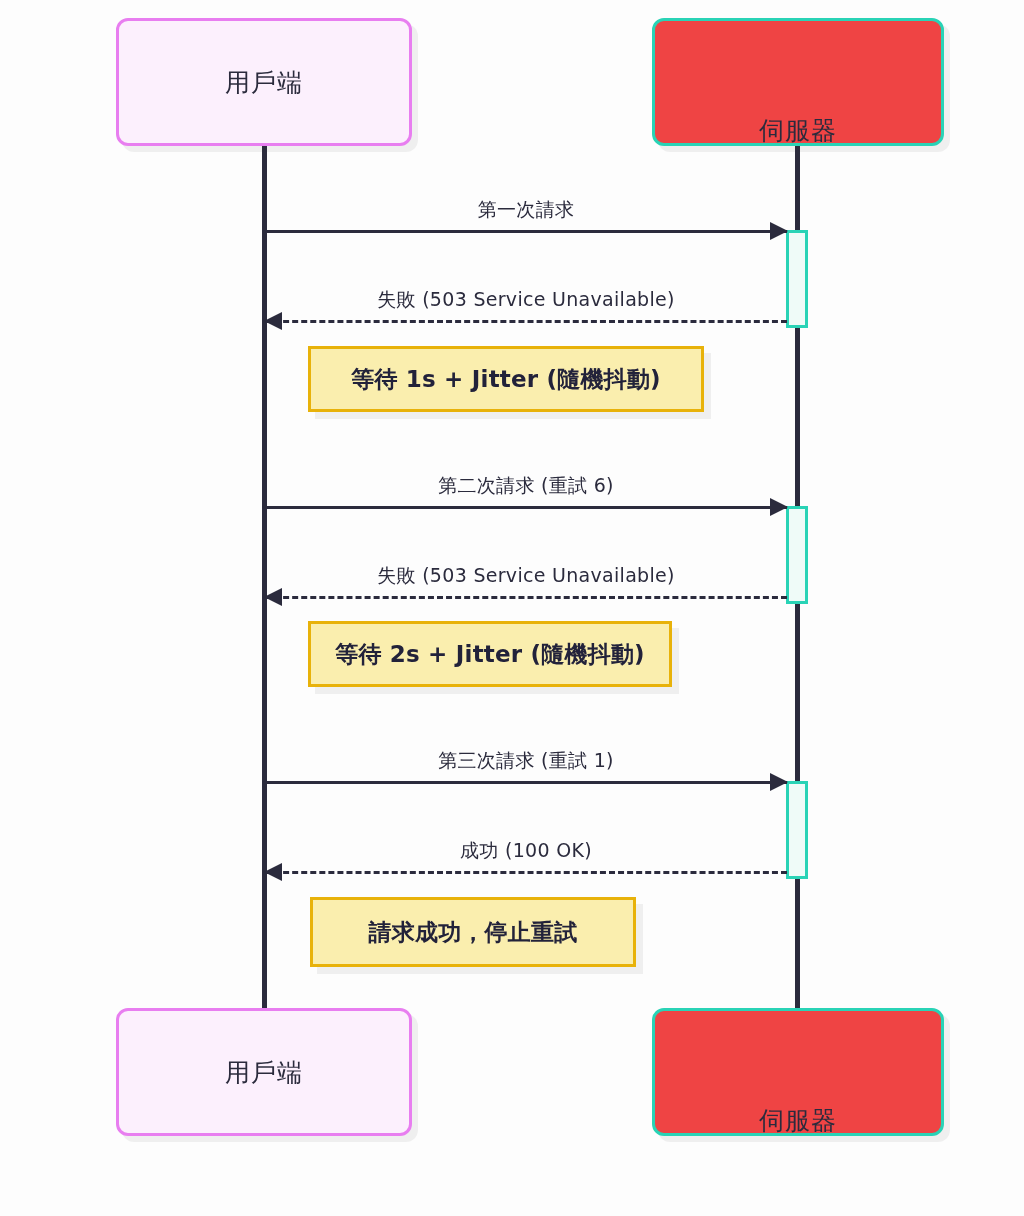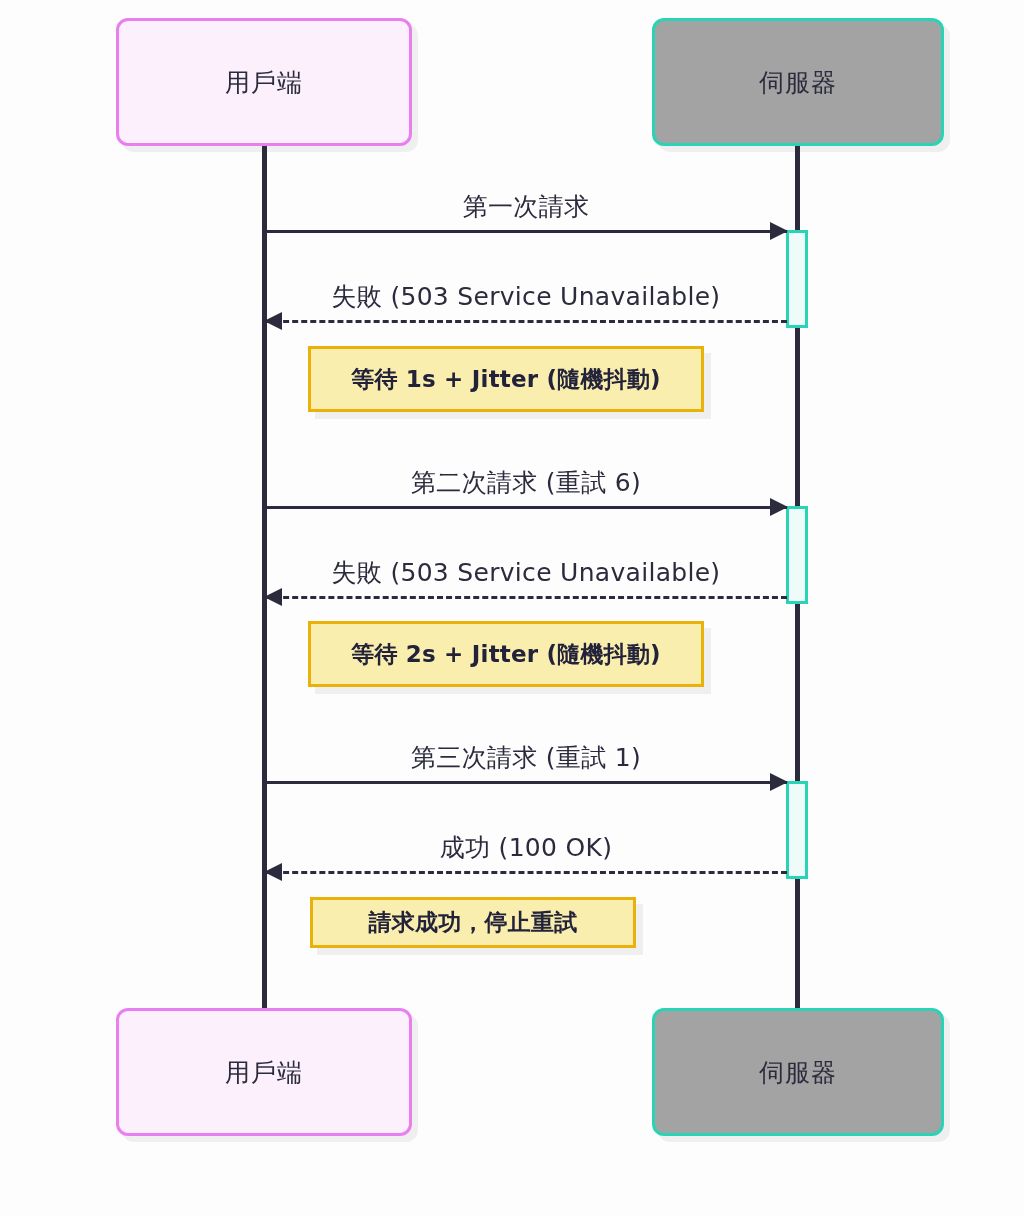--- a/index.html
+++ b/index.html
@@ -33,22 +33,23 @@
     display: flex;
     align-items: center;
     justify-content: center;
     box-shadow: 6px 6px 0 0 rgba(0,0,0,0.055);
   }
   .participant.client {
     background: #fcf0fd;
     border: 3px solid #e87ef0;
   }
   .participant.server {
-    background: #a3a3a3;
+    background: #ef4444;
     border: 3px solid #29d3b6;
+    align-items: flex-end;
   }
   .participant .p-label {
     font-size: 25px;
     color: #2b2b3d;
     letter-spacing: 1px;
     font-weight: 400;
     line-height: 1;
     font-family: "DejaVu Sans", "Liberation Sans", sans-serif;
   }
 
@@ -109,21 +110,21 @@
     left: -1px;
     border-top: 9px solid transparent;
     border-bottom: 9px solid transparent;
     border-right: 18px solid #2b2b3d;
   }
   .msg .msg-label {
     position: absolute;
     bottom: 11px;
     width: 100%;
     text-align: center;
-    font-size: 25px;
+    font-size: 19px;
     color: #2b2b3d;
     white-space: nowrap;
     line-height: 1;
     letter-spacing: 0.3px;
   }
 
   
   .note {
     position: absolute;
     box-sizing: border-box;
@@ -183,37 +184,37 @@
     <div class="head"></div>
     <div class="msg-label">第二次請求 (重試 6)</div>
   </div>
 
   <div class="msg left dashed" style="left:245px; top:596px; width:522px;">
     <div class="line" style="width:522px;"></div>
     <div class="head"></div>
     <div class="msg-label">失敗 (503 Service Unavailable)</div>
   </div>
 
-  <div class="note" style="left:288px; top:621px; width:396px; height:66px;">
+  <div class="note" style="left:288px; top:621px; width:364px; height:66px;">
     <span class="note-label">等待 2s + Jitter (隨機抖動)</span>
   </div>
 
   <div class="msg right" style="left:245px; top:781px; width:522px;">
     <div class="line" style="width:522px;"></div>
     <div class="head"></div>
     <div class="msg-label">第三次請求 (重試 1)</div>
   </div>
 
   <div class="msg left dashed" style="left:245px; top:871px; width:522px;">
     <div class="line" style="width:522px;"></div>
     <div class="head"></div>
     <div class="msg-label">成功 (100 OK)</div>
   </div>
 
-  <div class="note" style="left:290px; top:897px; width:326px; height:51px;">
+  <div class="note" style="left:290px; top:897px; width:326px; height:70px;">
     <span class="note-label">請求成功，停止重試</span>
   </div>
 
   <div class="participant client p-client-bot">
     <span class="p-label">用戶端</span>
   </div>
   <div class="participant server p-server-bot">
     <span class="p-label">伺服器</span>
   </div>
 

